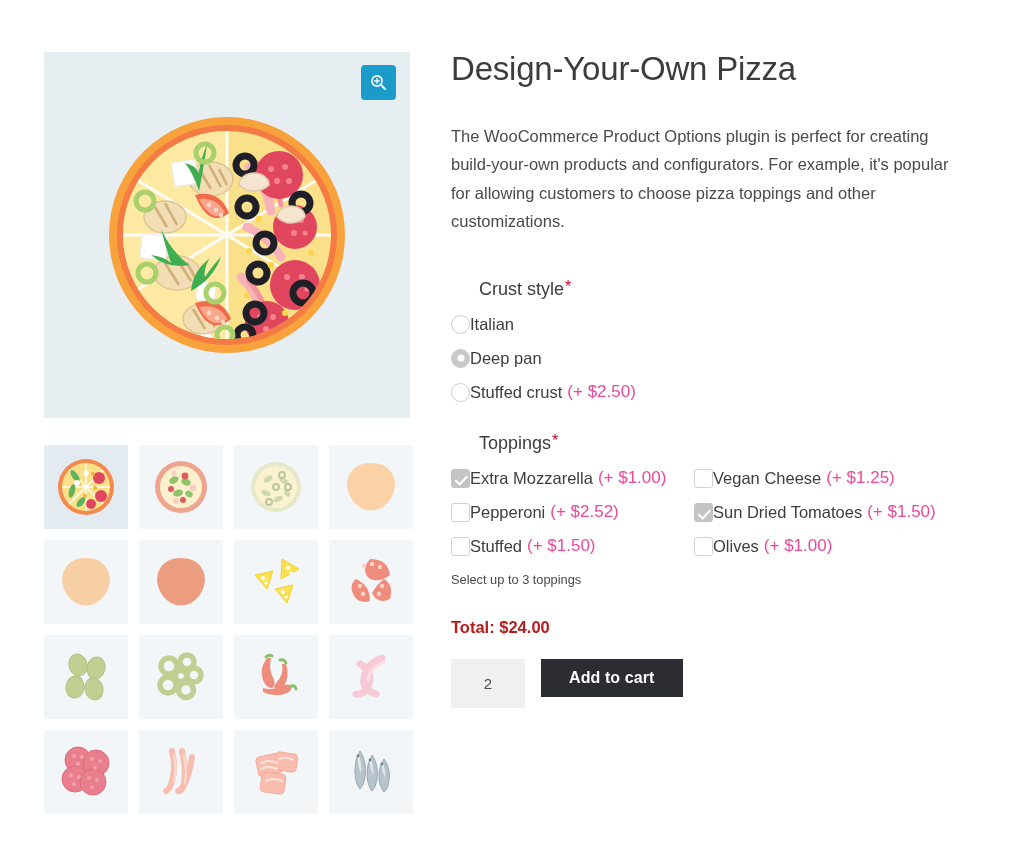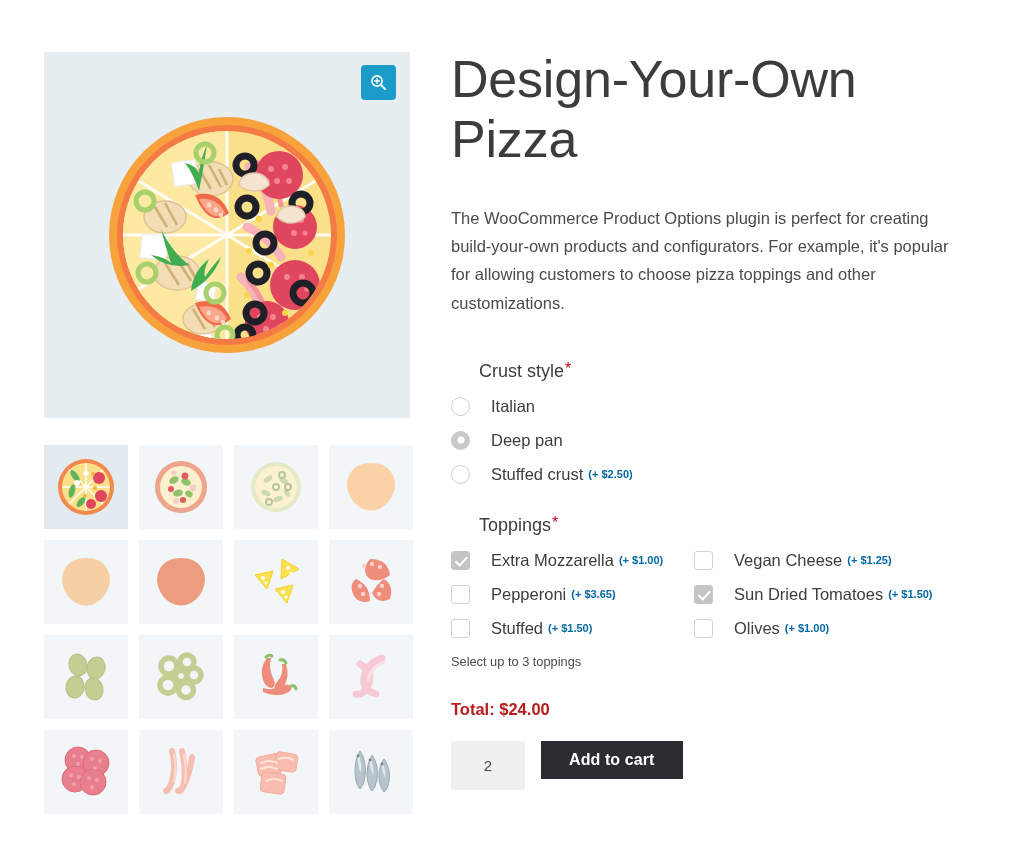--- a/index.html
+++ b/index.html
@@ -64,21 +64,21 @@
   .thumb.selected { background: #e3ebf1; }
   .thumb svg { display: block; }
 
   
   .summary {
     position: absolute;
     left: 451px; top: 50px;
     width: 530px;
   }
   .product-title {
-    font-size: 52px;
+    font-size: 33px;
     font-weight: 300;
     color: #3c3c3c;
     line-height: 1.15;
     margin: 0 0 34px 0;
     letter-spacing: -0.2px;
   }
   .product-desc {
     font-size: 16.5px;
     line-height: 1.72;
     color: #4a4a4a;
@@ -103,28 +103,26 @@
   }
 
   .opt-row {
     display: flex;
     align-items: center;
     height: 34px;
   }
   .opt-label {
     font-size: 16.5px;
     color: #3d3d3d;
-    margin-left: 21px;
     white-space: nowrap;
   }
   .price-mod {
-    font-size: 11px;
-    color: #0369a1;
+    font-size: 17px;
+    color: #ec4899;
     margin-left: 5px;
-    font-weight: bold;
   }
 
   
   .radio {
     width: 19px; height: 19px;
     border-radius: 50%;
     border: 1.6px solid #cfcfcf;
     background: #fff;
     flex: 0 0 auto;
     position: relative;
@@ -730,21 +728,21 @@
 
         <div>
           <div class="opt-row">
             <span class="checkbox checked"></span>
             <span class="opt-label">Extra Mozzarella</span>
             <span class="price-mod">(+ $1.00)</span>
           </div>
           <div class="opt-row">
             <span class="checkbox"></span>
             <span class="opt-label">Pepperoni</span>
-            <span class="price-mod">(+ $3.65)</span>
+            <span class="price-mod">(+ $2.52)</span>
           </div>
           <div class="opt-row">
             <span class="checkbox"></span>
             <span class="opt-label">Stuffed</span>
             <span class="price-mod">(+ $1.50)</span>
           </div>
         </div>
 
         <div>
           <div class="opt-row">

